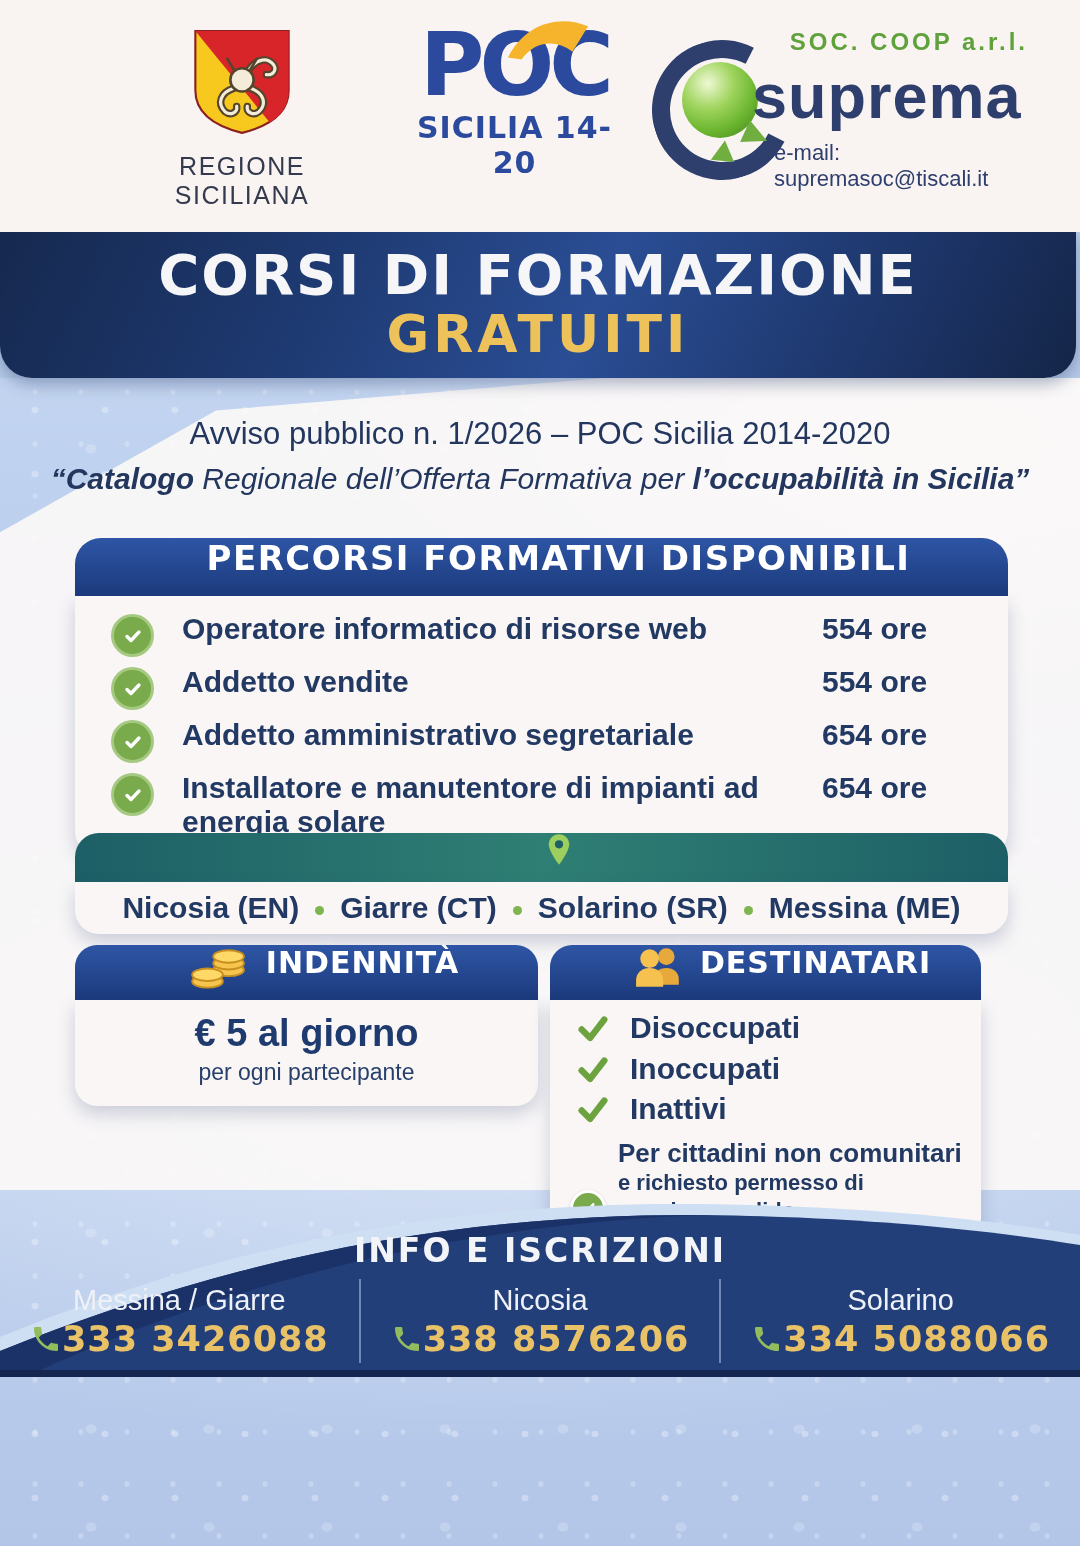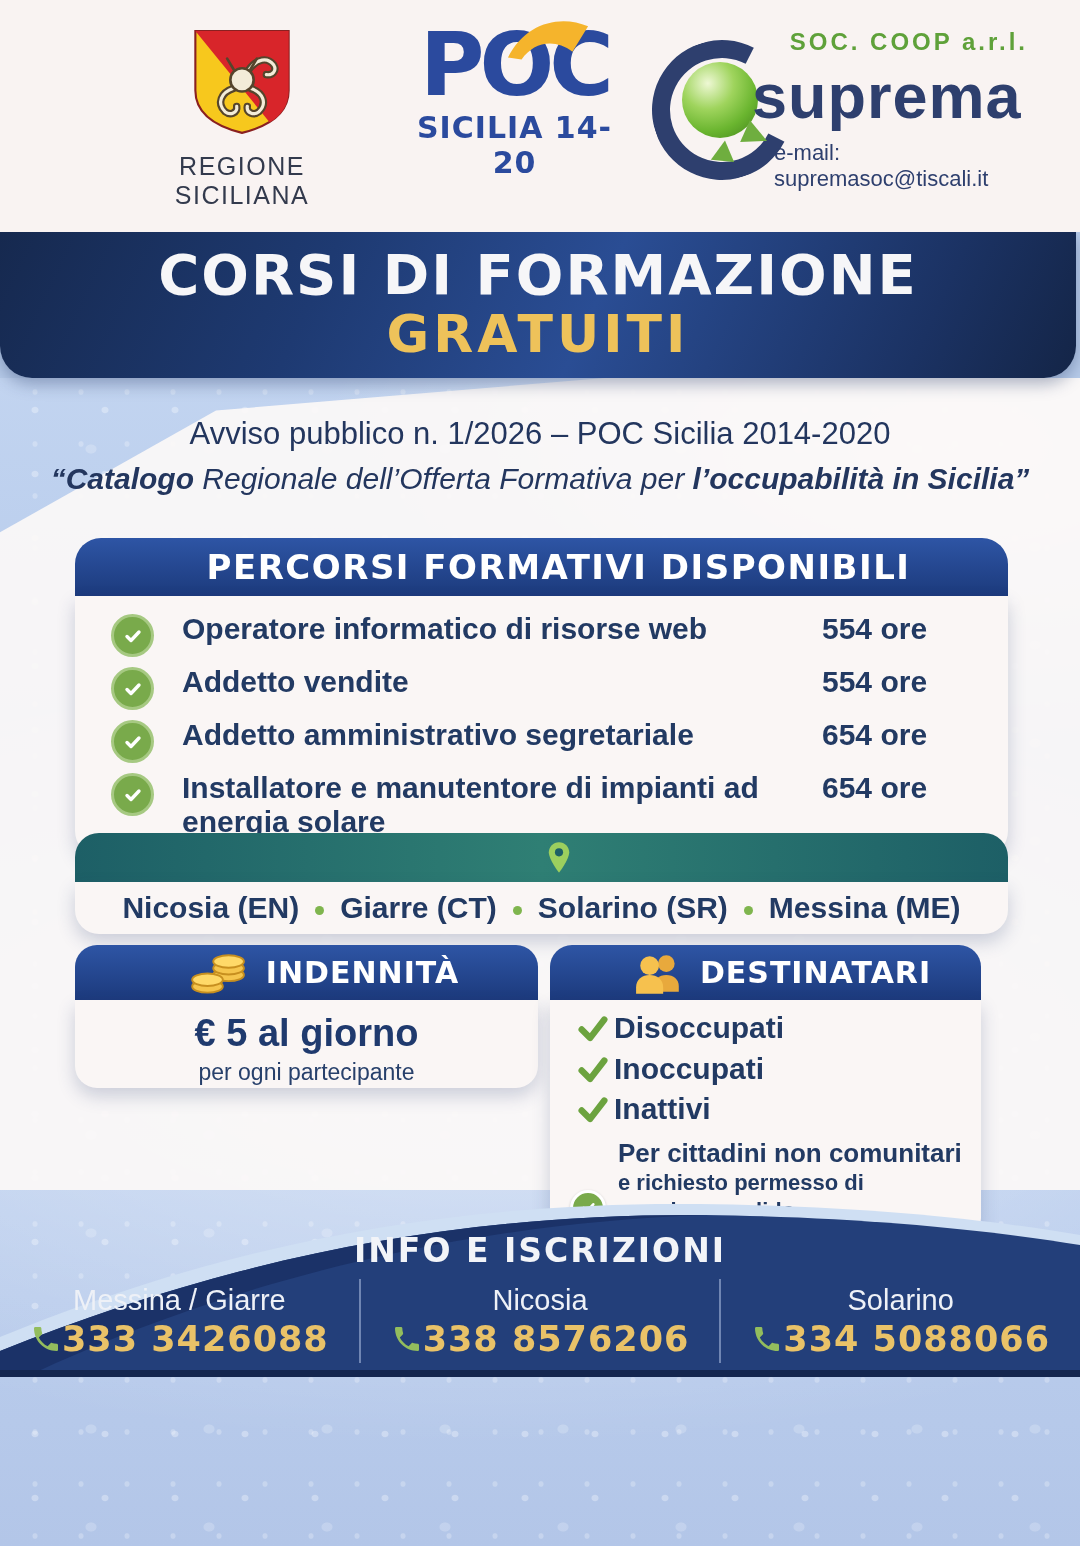--- a/index.html
+++ b/index.html
@@ -49,21 +49,21 @@
   .band{position:absolute;left:0;top:0;width:1080px;height:812px;z-index:1;
     background:rgba(252,248,247,.92);
     clip-path:polygon(20% 4%, 56% 0%, 100% 0%, 100% 100%, 0% 100%, 0% 19%);}
   .subtitle1{position:absolute;left:0;top:38px;width:100%;text-align:center;z-index:2;
     font-size:31px;color:#23365e;}
   .subtitle2{position:absolute;left:0;top:84px;width:100%;text-align:center;z-index:2;
     font-size:30px;font-style:italic;color:#23365e;}
   .subtitle2 .bold{font-weight:bold;}
   
   .card{position:absolute;z-index:2;}
-  .card-header{display:flex;align-items:center;justify-content:center;gap:16px;
+  .card-header{display:flex;align-items:flex-start;justify-content:center;gap:16px;
     font-family:"DejaVu Sans",sans-serif;font-weight:bold;color:#fff;
     background:linear-gradient(180deg,#2e55a5 0%,#1c3a7c 100%);padding-left:34px;}
   .card-body{background:#faf6f5;box-shadow:0 8px 18px rgba(40,60,110,.22);}
   .courses{left:75px;top:160px;width:933px;}
   .courses .card-header{height:58px;border-radius:26px 26px 0 0;font-size:34px;letter-spacing:1.5px;}
   .courses .card-body{border-radius:0 0 26px 26px;padding:12px 36px 14px 36px;}
   .course-row{display:flex;align-items:flex-start;padding:4px 0;}
   .check-badge{flex:none;width:37px;height:37px;border-radius:50%;background:#79aa4b;border:3px solid #a6c982;
     margin-right:28px;margin-top:2px;display:flex;align-items:center;justify-content:center;}
   .check-badge svg{width:24px;height:24px;}
@@ -71,27 +71,27 @@
   .course-hours{flex:none;width:150px;font-size:30px;font-weight:bold;color:#223a63;line-height:1.14;}
   .sedi{left:75px;top:455px;width:933px;}
   .sedi .card-header{height:49px;border-radius:24px 24px 0 0;font-size:30px;letter-spacing:2px;
     background:linear-gradient(90deg,#1d5f66 0%,#2f7f74 50%,#1d5f66 100%);}
   .sedi .card-body{height:52px;border-radius:0 0 24px 24px;display:flex;align-items:center;justify-content:center;}
   .loc{font-size:30px;font-weight:bold;color:#223a63;}
   .loc + .loc::before{content:"";display:inline-block;width:9px;height:9px;border-radius:50%;
     background:#7fb54e;margin:0 16px;vertical-align:middle;}
   .indennita{left:75px;top:567px;width:463px;}
   .indennita .card-header{height:55px;border-radius:22px 22px 0 0;font-size:30px;letter-spacing:1px;}
-  .indennita .card-body{border-radius:0 0 22px 22px;height:88px;text-align:center;padding-top:12px;box-sizing:border-box;}
+  .indennita .card-body{border-radius:0 0 22px 22px;height:106px;text-align:center;padding-top:12px;box-sizing:border-box;}
   .ind-amount{font-size:38px;font-weight:bold;color:#1f3a6e;}
   .ind-note{font-size:23px;color:#27406b;margin-top:4px;}
   .destinatari{left:550px;top:567px;width:431px;}
   .destinatari .card-header{height:55px;border-radius:22px 22px 0 0;font-size:30px;letter-spacing:1px;}
   .destinatari .card-body{border-radius:0 0 22px 22px;padding:8px 18px 14px 26px;}
-  .dest-row{display:flex;align-items:center;gap:4px;padding:3px 0;}
+  .dest-row{display:flex;align-items:center;gap:20px;padding:3px 0;}
   .dest-row svg{width:34px;height:34px;flex:none;}
   .dest-label{font-size:30px;font-weight:600;color:#223a63;line-height:1.15;}
   .dest-note{display:flex;align-items:flex-end;gap:12px;margin-top:8px;margin-left:-6px;}
   .dest-note .check-badge{width:30px;height:30px;border:3px solid #fff;margin:2px 0 0 0;box-shadow:0 1px 3px rgba(0,0,0,.2);}
   .dest-note .check-badge svg{width:19px;height:19px;}
   .note-l1{font-size:26px;font-weight:600;color:#223a63;line-height:1.2;}
   .note-l2{font-size:22px;font-weight:bold;color:#223a63;line-height:1.3;}
   
   .footer{position:absolute;left:0;top:807px;width:1080px;height:192px;z-index:3;}
   .footer svg.wave{position:absolute;left:0;top:0;width:1080px;height:190px;}

